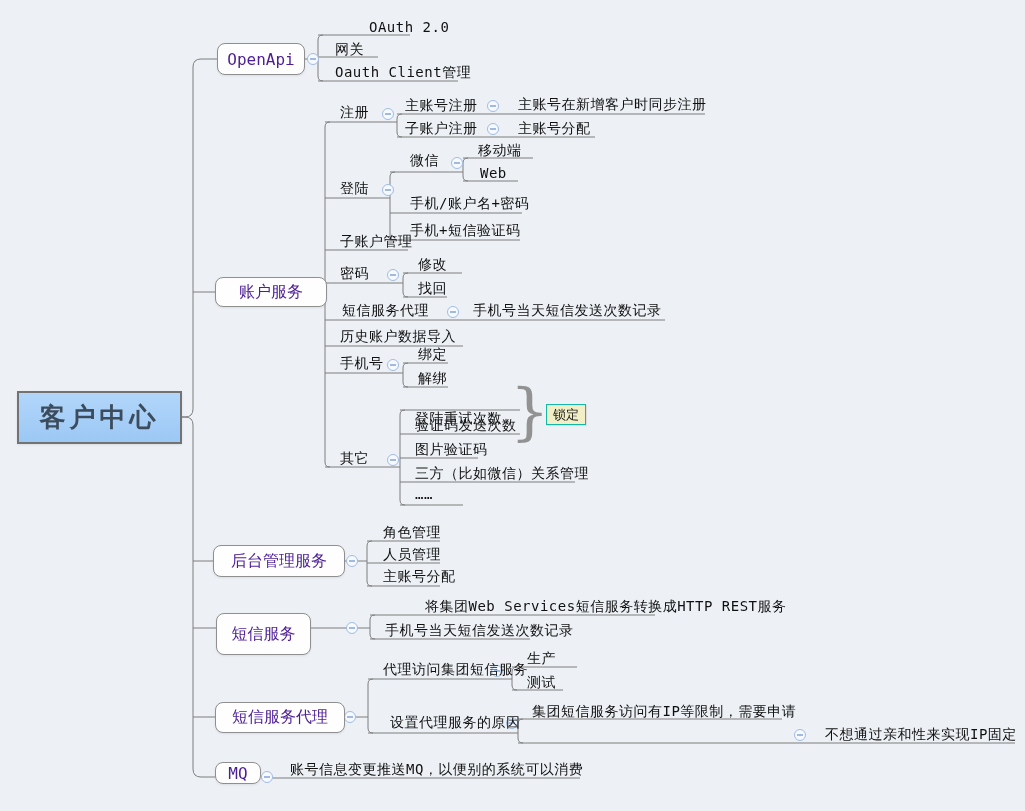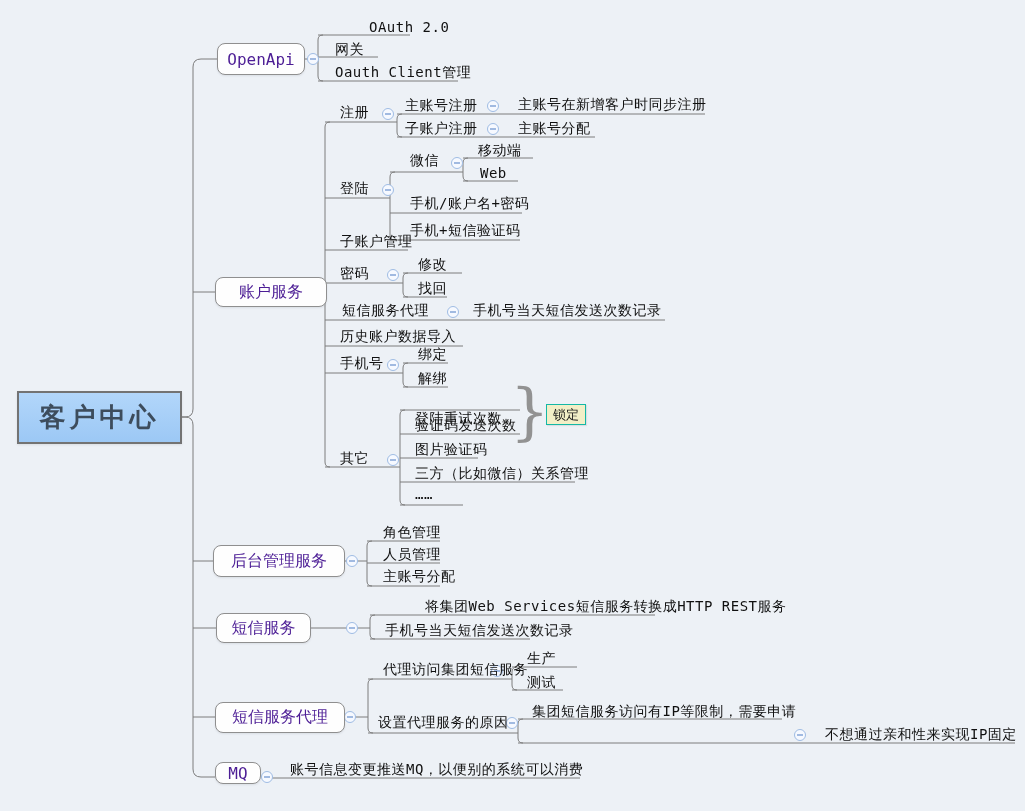--- a/index.html
+++ b/index.html
@@ -174,21 +174,21 @@
       </g>
       <g>
         <circle cx="800" cy="735" r="5.5" fill="#f6f9ff" stroke="#9fbce4" stroke-width="1"></circle>
         <line x1="797" x2="803" y1="735" y2="735" stroke="#7da0d4" stroke-width="1.4"></line>
       </g>
     </svg>
     <div class="box root" style="left: 17px; top: 391px; width: 165px; height: 53px;">客户中心</div>
     <div class="box" style="left: 217px; top: 43px; width: 88px; height: 32px;">OpenApi</div>
     <div class="box" style="left: 215px; top: 277px; width: 112px; height: 30px;">账户服务</div>
     <div class="box" style="left: 213px; top: 545px; width: 132px; height: 32px;">后台管理服务</div>
-    <div class="box" style="left: 216px; top: 613px; width: 95px; height: 30px;">短信服务</div>
+    <div class="box" style="left: 216px; top: 613px; width: 95px; height: 42px;">短信服务</div>
     <div class="box" style="left: 215px; top: 702px; width: 130px; height: 31px;">短信服务代理</div>
     <div class="box" style="left: 215px; top: 762px; width: 46px; height: 22px;">MQ</div>
     <div class="t" style="left: 335px; top: 19px; margin-left: 34px;">OAuth 2.0</div>
     <div class="t" style="left: 335px; top: 41px;">网关</div>
     <div class="t" style="left: 335px; top: 64px;">Oauth Client管理</div>
     <div class="t" style="left: 340px; top: 104px;">注册</div>
     <div class="t" style="left: 405px; top: 97px;">主账号注册</div>
     <div class="t" style="left: 518px; top: 96px;">主账号在新增客户时同步注册</div>
     <div class="t" style="left: 405px; top: 120px;">子账户注册</div>
     <div class="t" style="left: 518px; top: 120px;">主账号分配</div>
@@ -215,19 +215,19 @@
     <div class="t" style="left: 415px; top: 465px;">三方（比如微信）关系管理</div>
     <div class="t" style="left: 415px; top: 486px;">……</div>
     <div class="t" style="left: 383px; top: 524px;">角色管理</div>
     <div class="t" style="left: 383px; top: 546px;">人员管理</div>
     <div class="t" style="left: 383px; top: 568px;">主账号分配</div>
     <div class="t" style="left: 385px; top: 598px; margin-left: 40px;">将集团Web Services短信服务转换成HTTP REST服务</div>
     <div class="t" style="left: 385px; top: 622px;">手机号当天短信发送次数记录</div>
     <div class="t" style="left: 383px; top: 661px;">代理访问集团短信服务</div>
     <div class="t" style="left: 527px; top: 650px;">生产</div>
     <div class="t" style="left: 527px; top: 674px;">测试</div>
-    <div class="t" style="left: 378px; top: 714px;">设置代理服务的原因</div>
+    <div class="t" style="left: 390px; top: 714px;">设置代理服务的原因</div>
     <div class="t" style="left: 532px; top: 703px;">集团短信服务访问有IP等限制，需要申请</div>
     <div class="t" style="left: 825px; top: 726px;">不想通过亲和性来实现IP固定</div>
     <div class="t" style="left: 290px; top: 761px;">账号信息变更推送MQ，以便别的系统可以消费</div>
     <div class="brace" style="left: 510px; top: 383px;">}</div>
     <div class="callout" style="left: 546px; top: 404px; width: 40px; height: 21px;">锁定</div>
   </div>
 
 </body></html>

